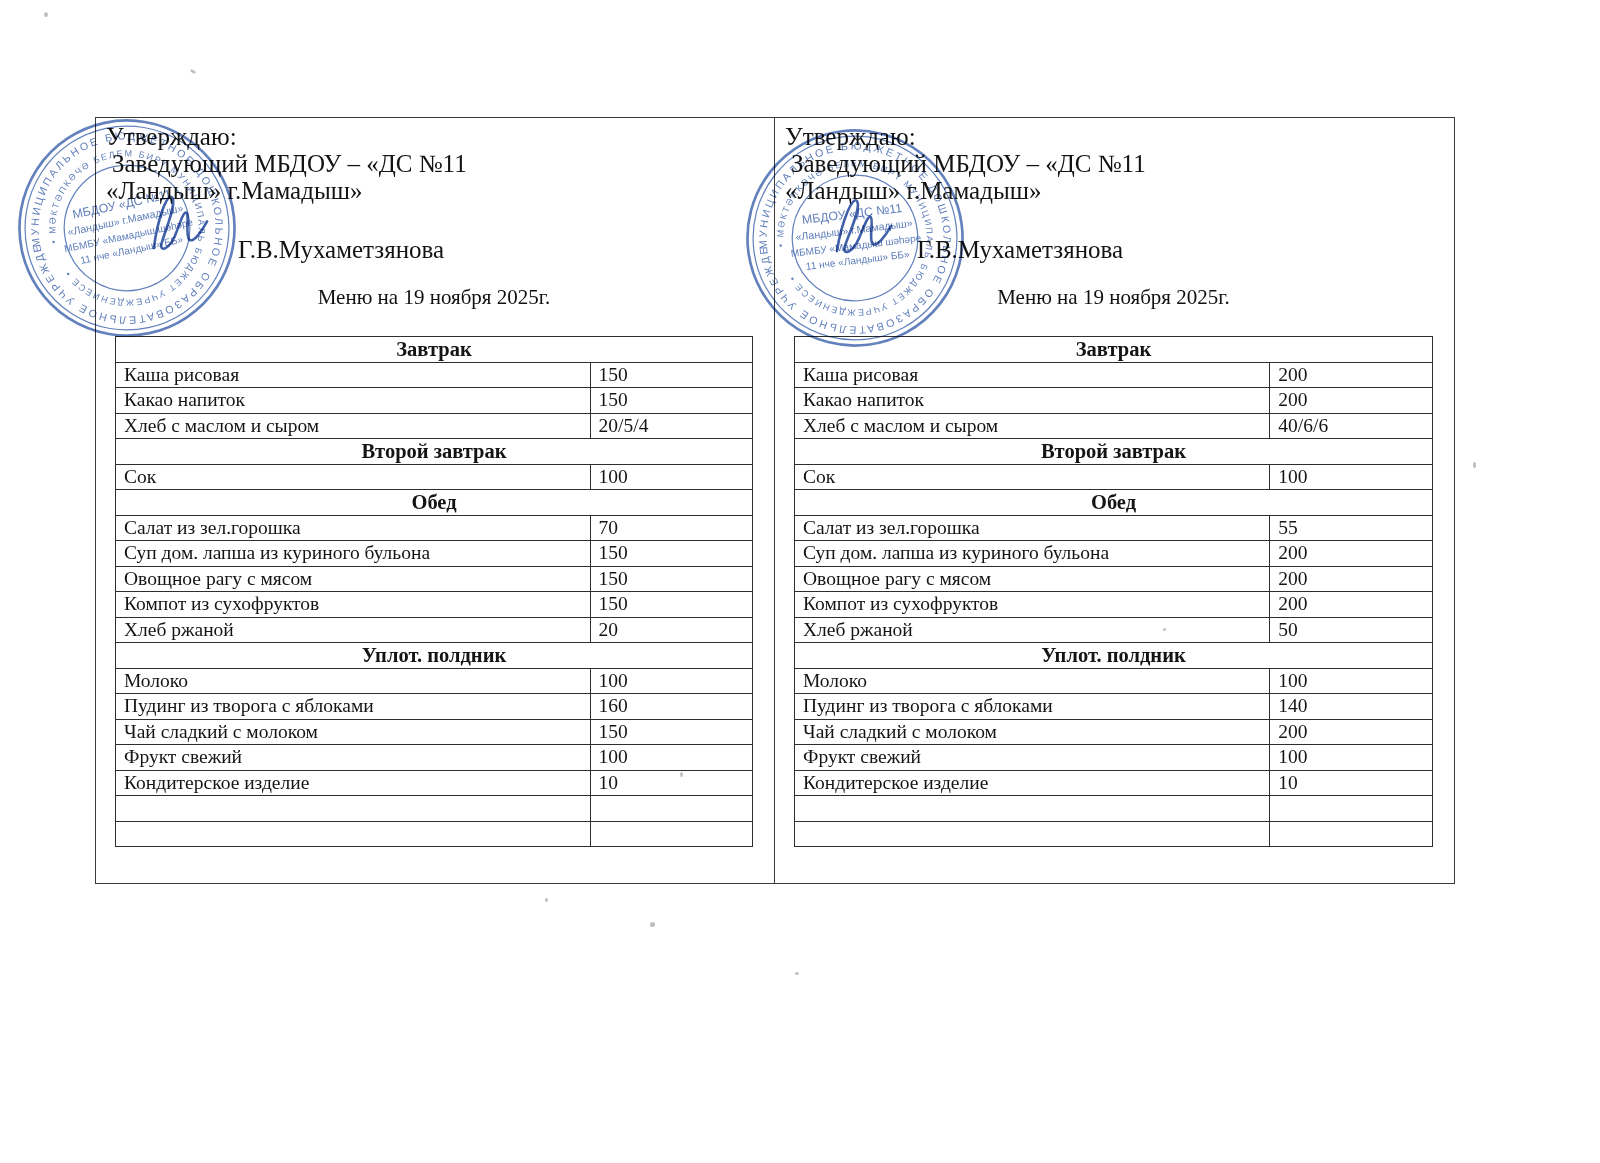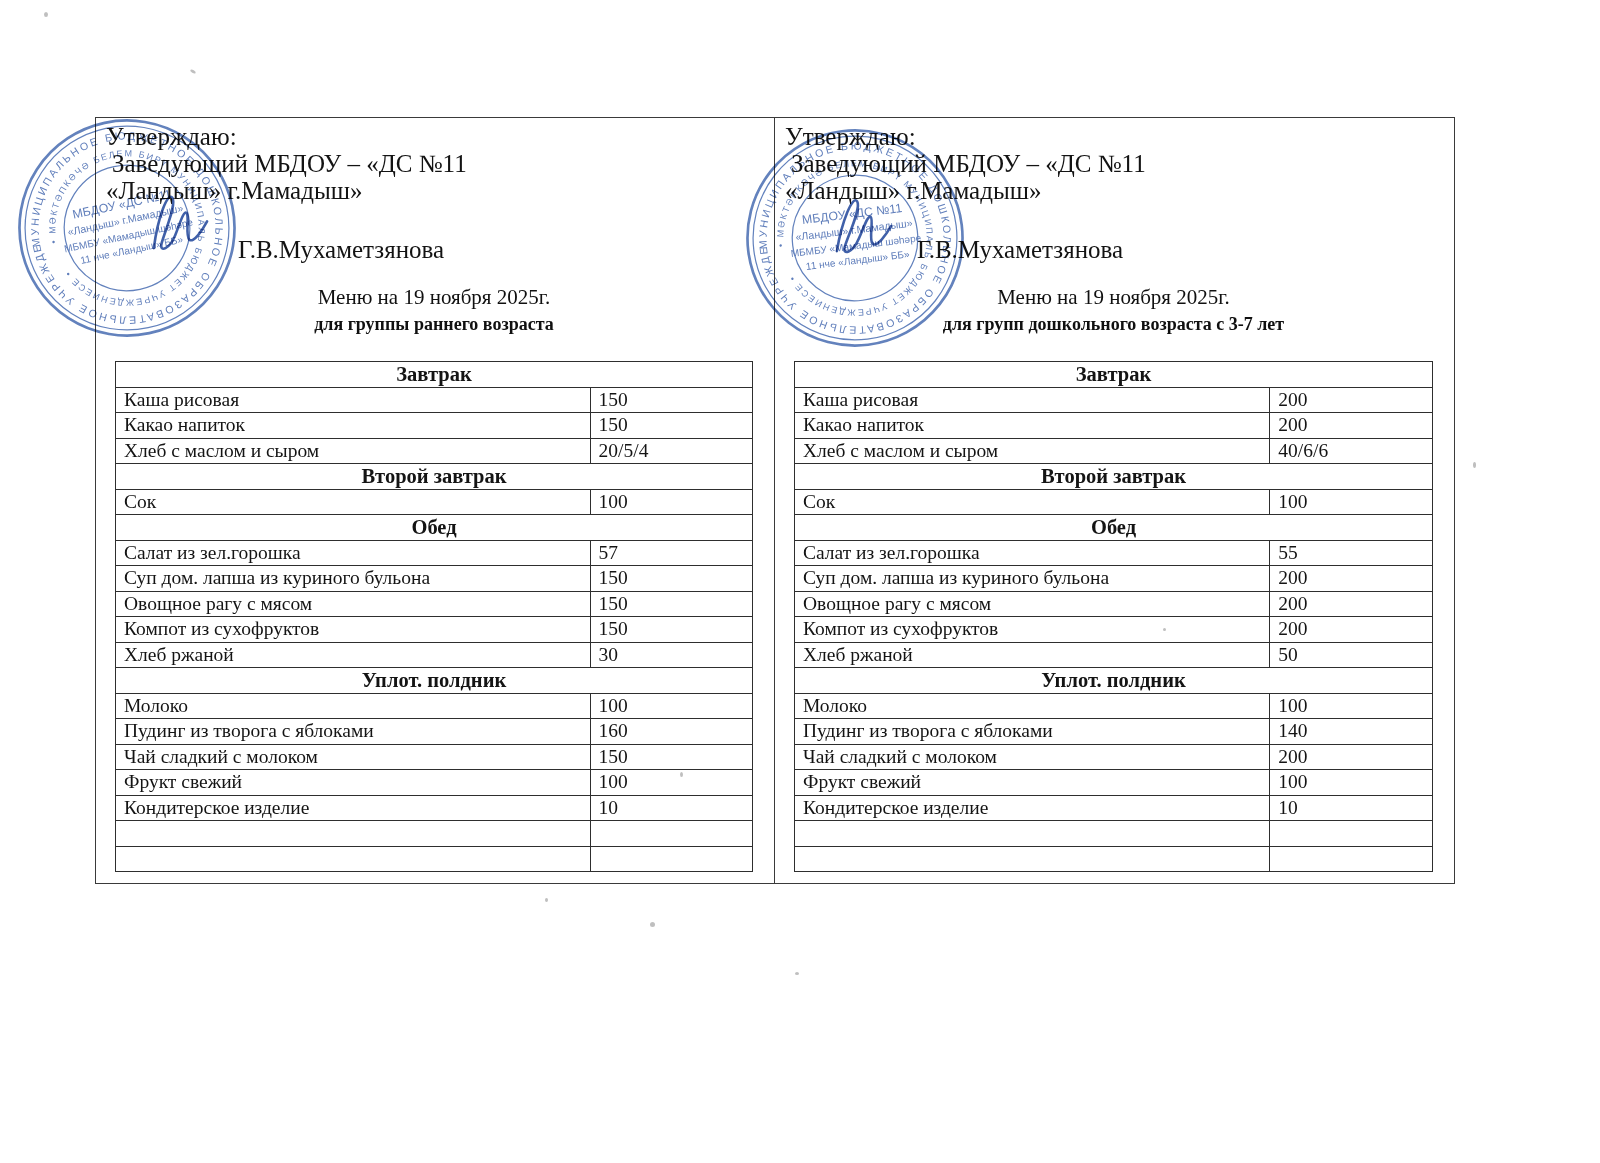--- a/index.html
+++ b/index.html
@@ -59,21 +59,20 @@
 <div class="doc">
 
   <section class="panel panel-left">
     <div class="approval">
       <div>Утверждаю:</div>
       <div class="ln2">Заведующий МБДОУ – «ДС №11</div>
       <div>«Ландыш» г.Мамадыш»</div>
       <div class="signer">Г.В.Мухаметзянова</div>
     </div>
     <div class="title">Меню на 19 ноября 2025г.</div>
-    <div class="subtitle">для группы раннего возраста</div>
     <table class="menu-table">
       <colgroup>
           <col class="c-dish">
           <col class="c-amt">
         </colgroup>
       <tbody>
           <tr>
             <td colspan="2" class="sec">Завтрак</td>
           </tr>
           <tr>
@@ -93,37 +92,37 @@
           </tr>
           <tr>
             <td>Сок</td>
             <td>100</td>
           </tr>
           <tr>
             <td colspan="2" class="sec">Обед</td>
           </tr>
           <tr>
             <td>Салат из зел.горошка</td>
-            <td>57</td>
+            <td>70</td>
           </tr>
           <tr>
             <td>Суп дом. лапша из куриного бульона</td>
             <td>150</td>
           </tr>
           <tr>
             <td>Овощное рагу с мясом</td>
             <td>150</td>
           </tr>
           <tr>
             <td>Компот из сухофруктов</td>
             <td>150</td>
           </tr>
           <tr>
             <td>Хлеб ржаной</td>
-            <td>30</td>
+            <td>20</td>
           </tr>
           <tr>
             <td colspan="2" class="sec">Уплот. полдник</td>
           </tr>
           <tr>
             <td>Молоко</td>
             <td>100</td>
           </tr>
           <tr>
             <td>Пудинг из творога с яблоками</td>
@@ -154,21 +153,20 @@
   </section>
 
   <section class="panel">
     <div class="approval">
       <div>Утверждаю:</div>
       <div class="ln2">Заведующий МБДОУ – «ДС №11</div>
       <div>«Ландыш» г.Мамадыш»</div>
       <div class="signer">Г.В.Мухаметзянова</div>
     </div>
     <div class="title">Меню на 19 ноября 2025г.</div>
-    <div class="subtitle">для групп дошкольного возраста с 3-7 лет</div>
     <table class="menu-table">
       <colgroup>
           <col class="c-dish">
           <col class="c-amt">
         </colgroup>
       <tbody>
           <tr>
             <td colspan="2" class="sec">Завтрак</td>
           </tr>
           <tr>

